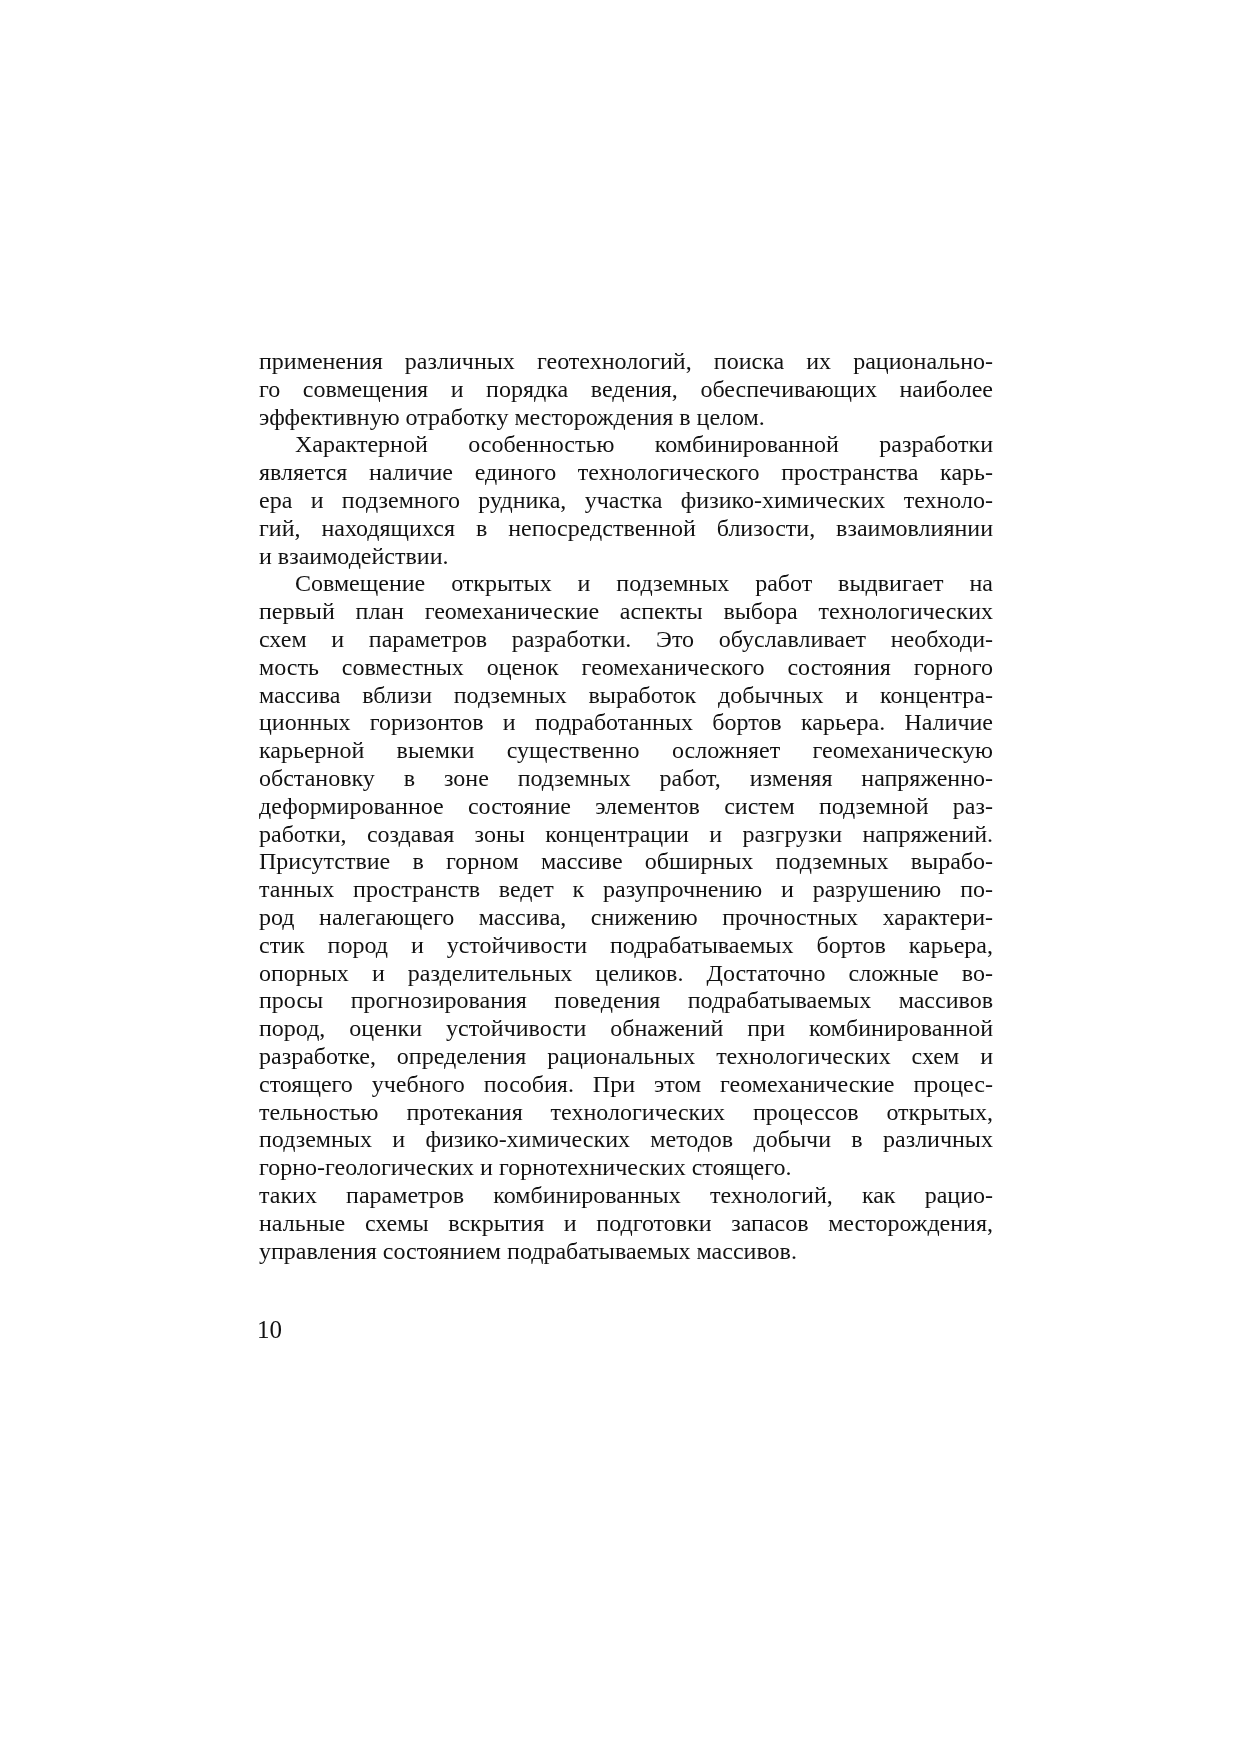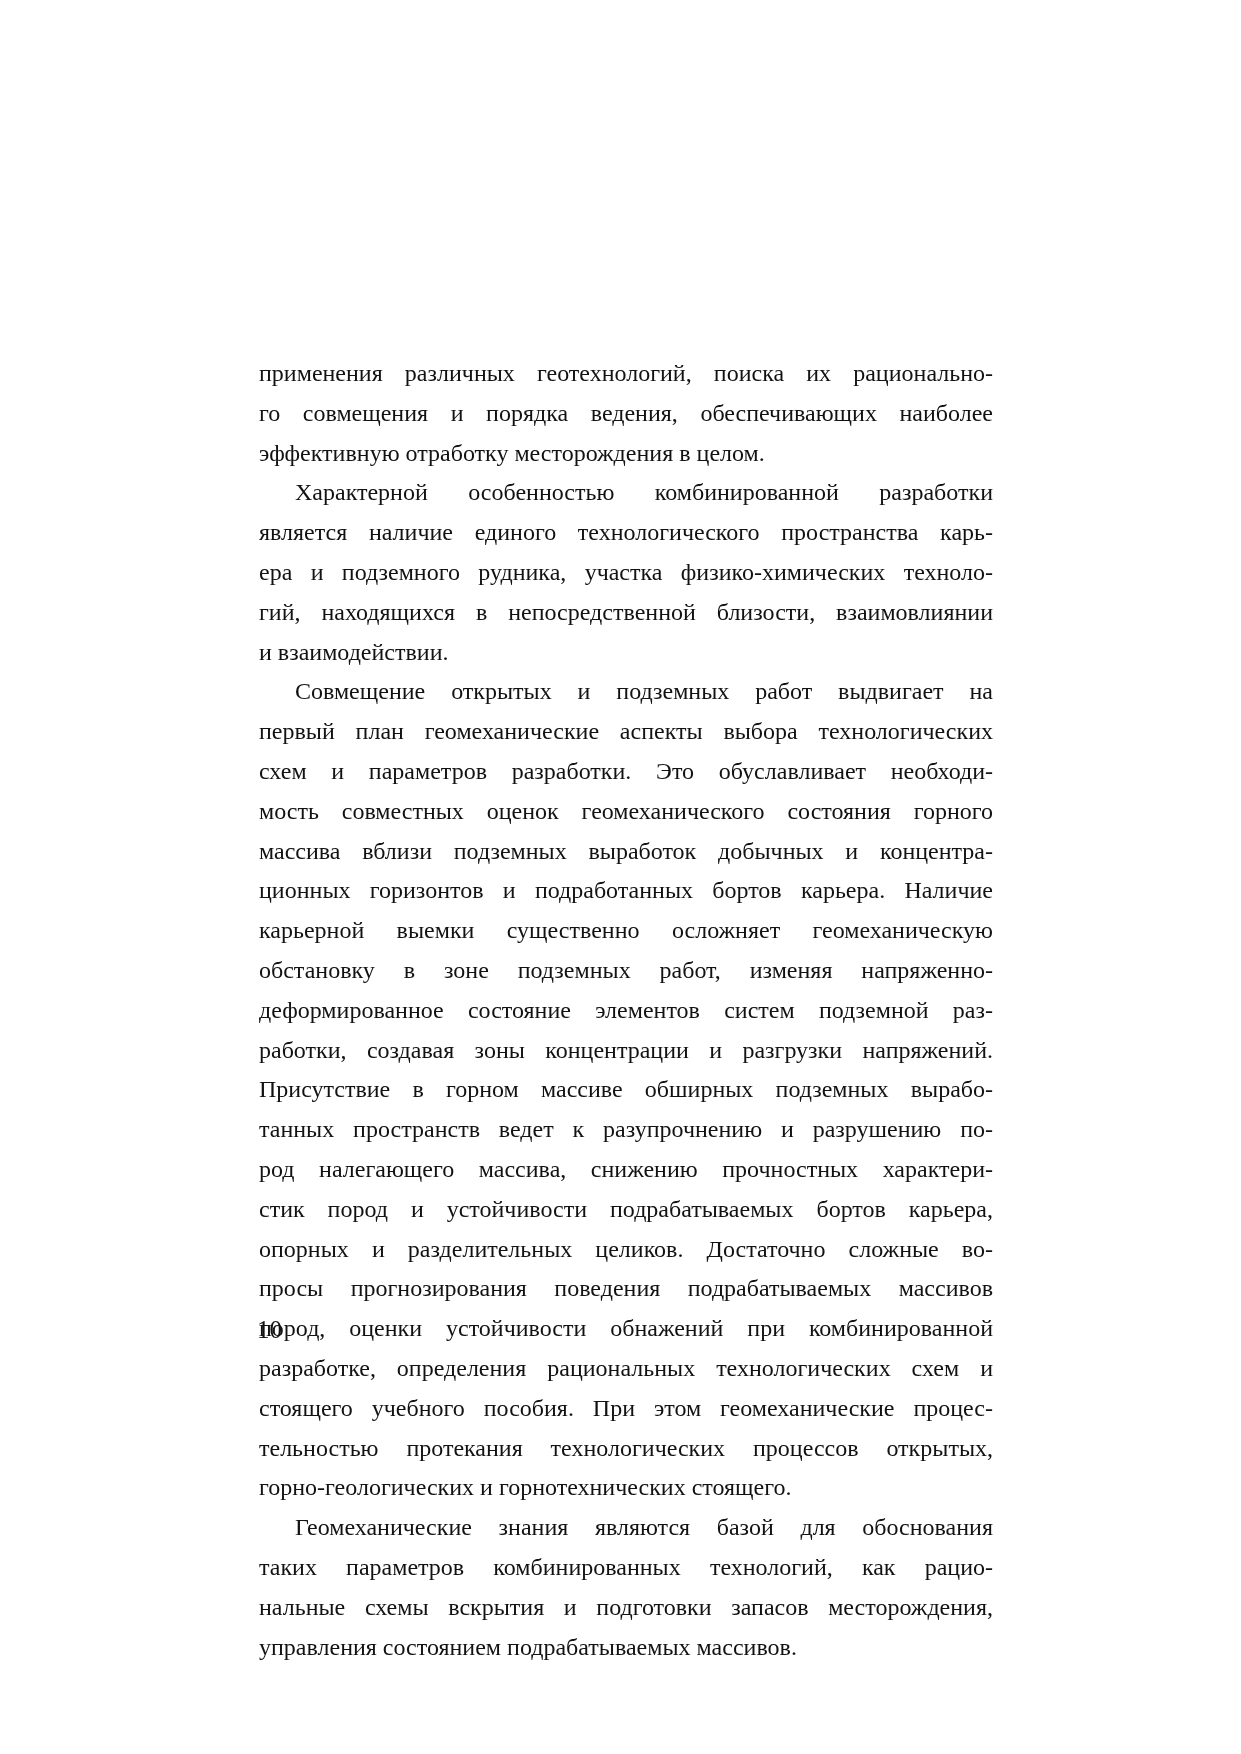--- a/index.html
+++ b/index.html
@@ -25,21 +25,20 @@
     color: #121212;
     font-size: 24px;
     line-height: 27.8px;
   }
   .paragraph { margin: 0; padding: 0; }
   .ln {
     text-align: justify;
     text-align-last: justify;
     white-space: normal;
     min-height: 27.8px;
-    margin-top: 12px;
   }
   .ln-indent { padding-left: 36px; }
   .ln-end { text-align-last: left; }
   .page-number {
     position: absolute;
     left: 257px;
     top: 1316px;
     color: #121212;
     font-size: 25px;
     line-height: 28px;
@@ -80,25 +79,25 @@
       <div class="ln">Присутствие в горном массиве обширных подземных вырабо-</div>
       <div class="ln">танных пространств ведет к разупрочнению и разрушению по-</div>
       <div class="ln">род налегающего массива, снижению прочностных характери-</div>
       <div class="ln">стик пород и устойчивости подрабатываемых бортов карьера,</div>
       <div class="ln">опорных и разделительных целиков. Достаточно сложные во-</div>
       <div class="ln">просы прогнозирования поведения подрабатываемых массивов</div>
       <div class="ln">пород, оценки устойчивости обнажений при комбинированной</div>
       <div class="ln">разработке, определения рациональных технологических схем и</div>
       <div class="ln">стоящего учебного пособия. При этом геомеханические процес-</div>
       <div class="ln">тельностью протекания технологических процессов открытых,</div>
+      <div class="ln">подземных и физико-химических методов добычи в различных</div>
       <div class="ln ln-end">горно-геологических и горнотехнических стоящего.</div>
     </div>
 
     <div class="paragraph">
-      <div class="ln ln-indent">Геомеханические знания являются базой для обоснования</div>
       <div class="ln">таких параметров комбинированных технологий, как рацио-</div>
       <div class="ln">нальные схемы вскрытия и подготовки запасов месторождения,</div>
       <div class="ln ln-end">управления состоянием подрабатываемых массивов.</div>
     </div>
 
   </div>
 
   <div class="page-number">10</div>
 
 </div>

